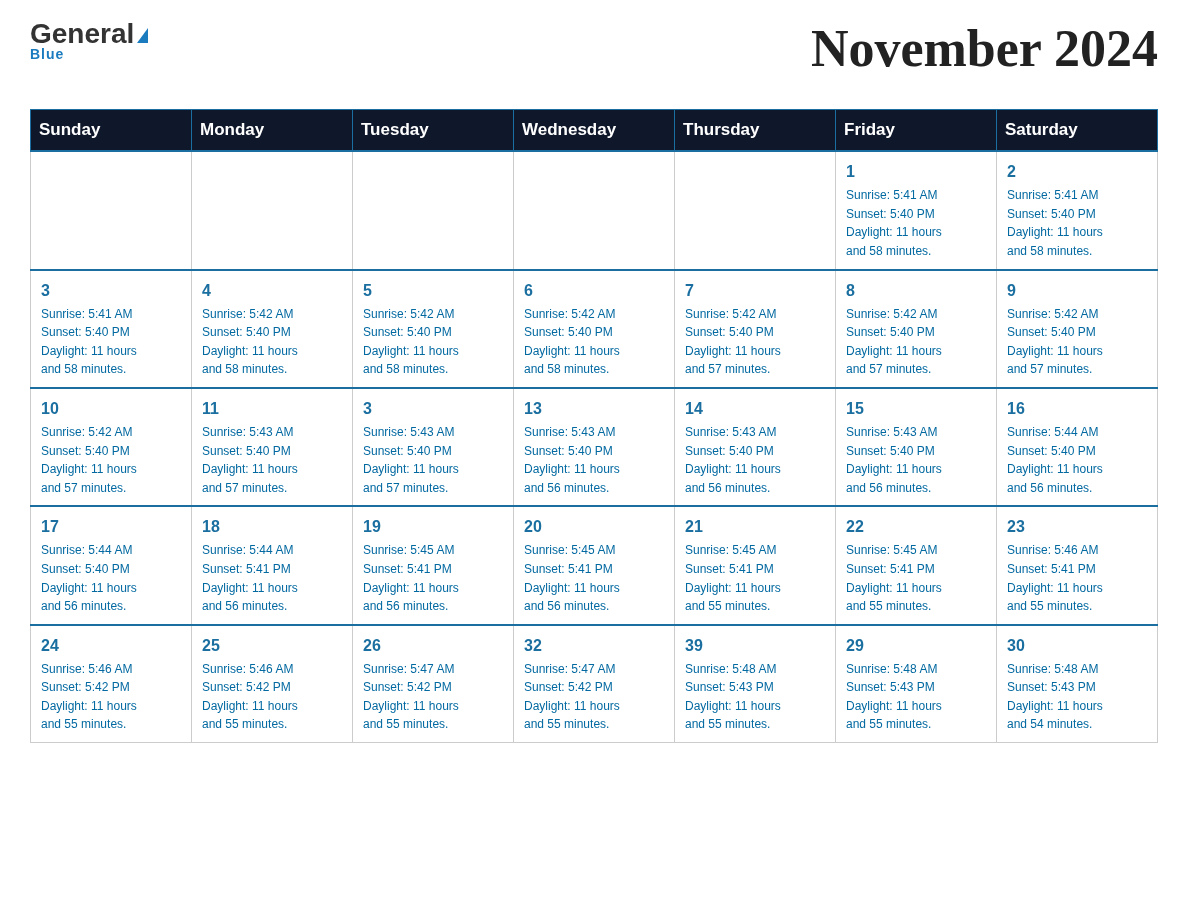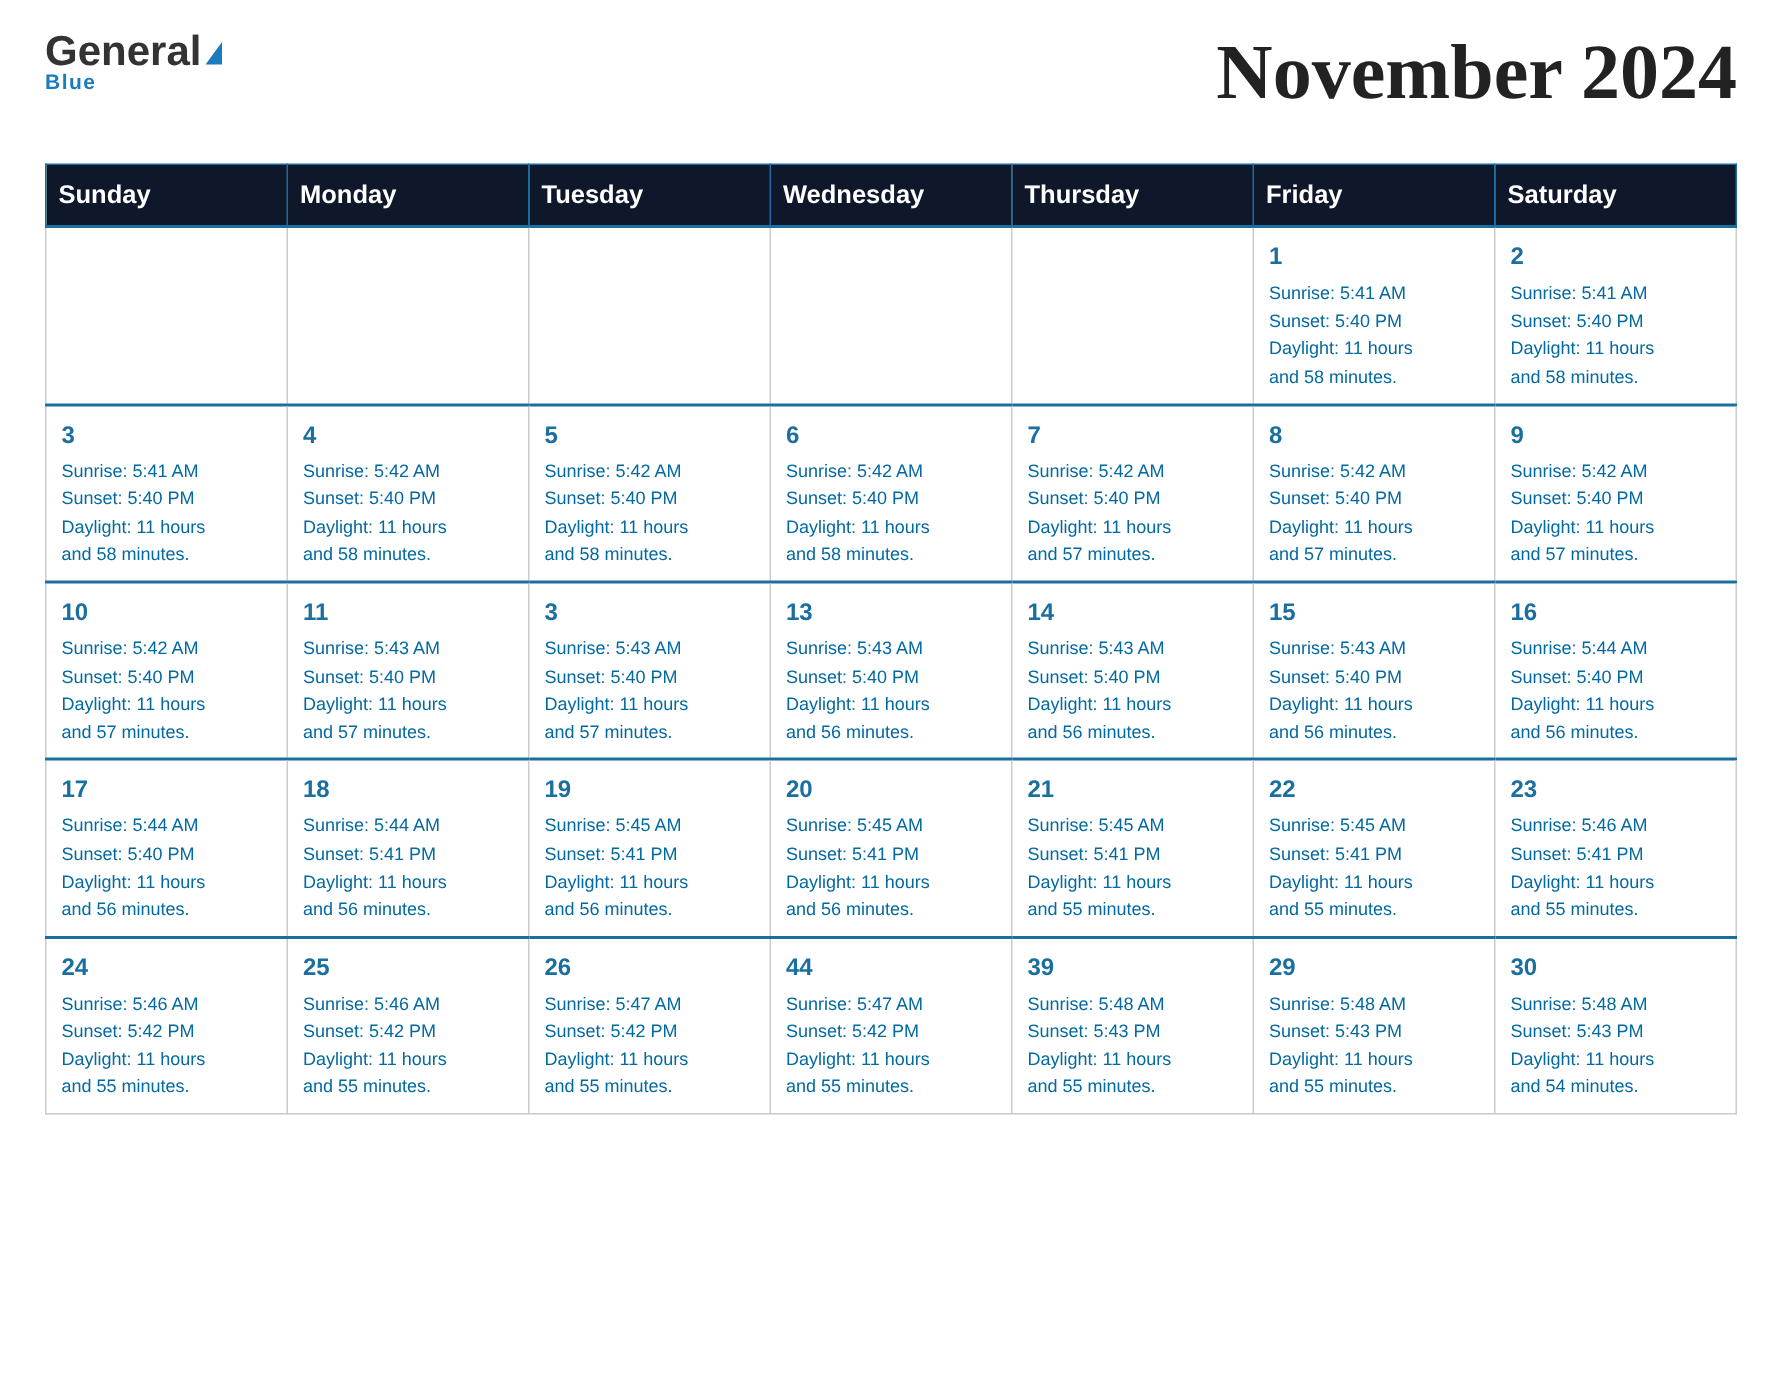--- a/index.html
+++ b/index.html
@@ -313,21 +313,21 @@
 and 55 minutes.</div>
         </td>
         <td>
           <span class="day-number">26</span>
           <div class="day-info" style="white-space: pre-line;">Sunrise: 5:47 AM
 Sunset: 5:42 PM
 Daylight: 11 hours
 and 55 minutes.</div>
         </td>
         <td>
-          <span class="day-number">44</span>
+          <span class="day-number">32</span>
           <div class="day-info" style="white-space: pre-line;">Sunrise: 5:47 AM
 Sunset: 5:42 PM
 Daylight: 11 hours
 and 55 minutes.</div>
         </td>
         <td>
           <span class="day-number">39</span>
           <div class="day-info" style="white-space: pre-line;">Sunrise: 5:48 AM
 Sunset: 5:43 PM
 Daylight: 11 hours

